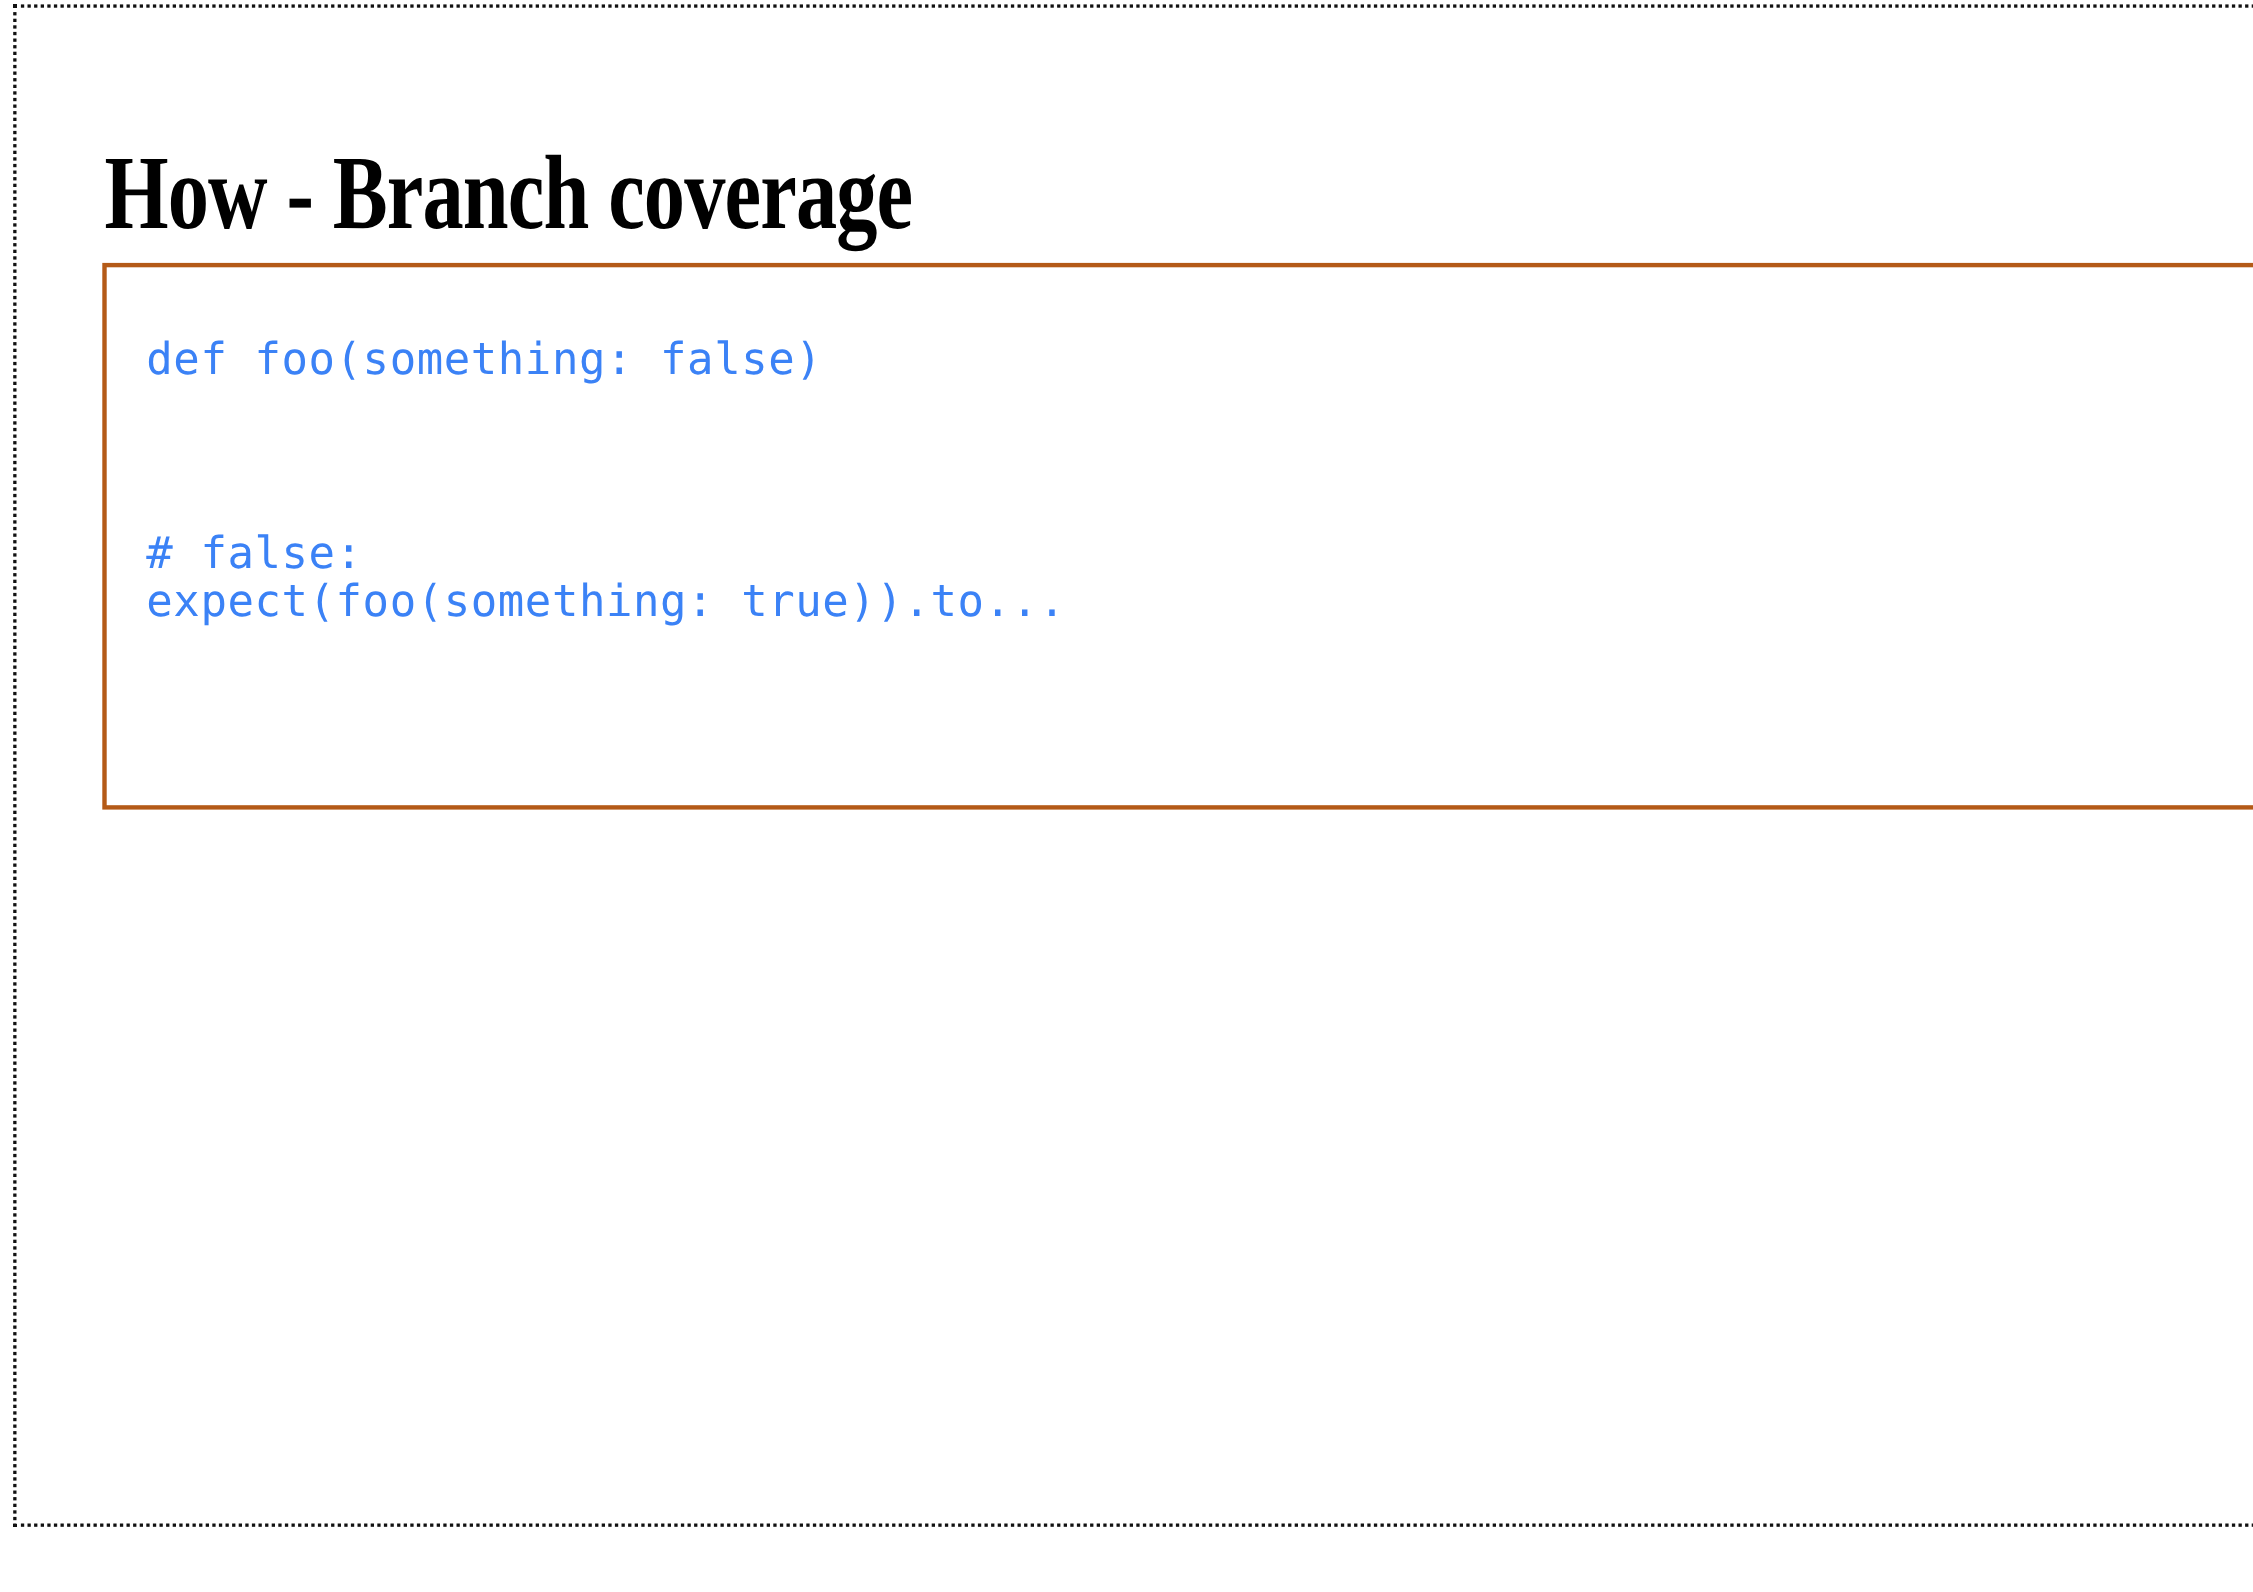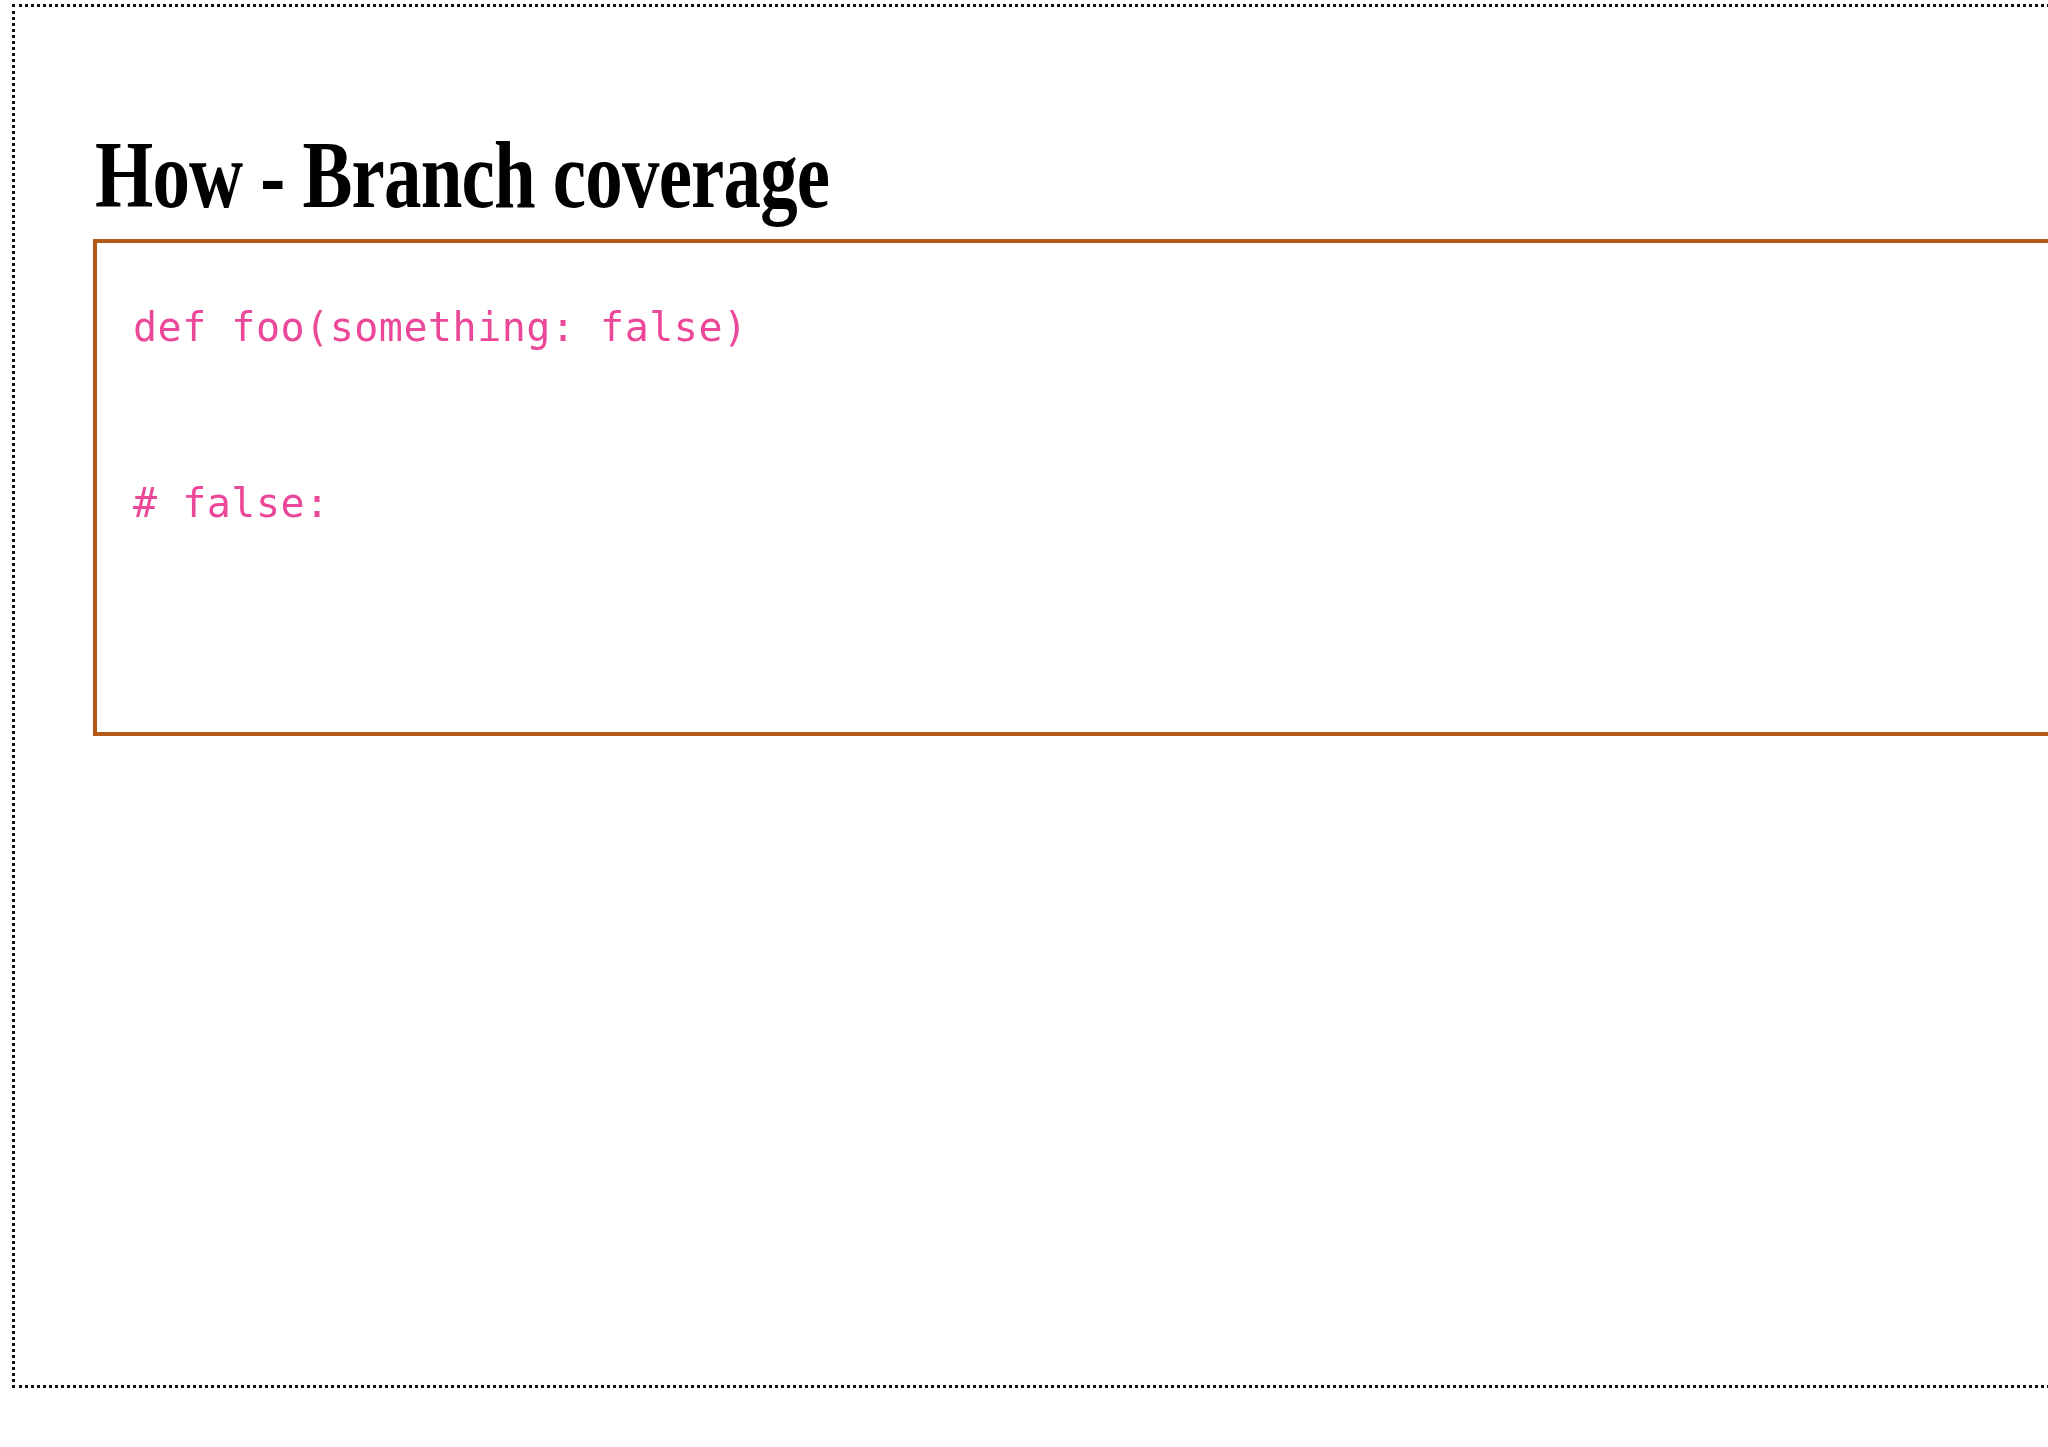--- a/index.html
+++ b/index.html
@@ -59,37 +59,37 @@
   }
   #code-listing {
     position: absolute;
     left: 36px;
     top: 62px;
     margin: 0;
     padding: 0;
     font-family: "DejaVu Sans Mono", "Liberation Mono", monospace;
     font-size: 40px;
     line-height: 44px;
-    color: #ec4899;
+    color: #3b82f6;
     white-space: pre;
     letter-spacing: 0.5px;
   }
   .code-line {
     display: block;
     min-height: 44px;
     white-space: pre;
   }
   .code-line.blank {
     height: 44px;
   }
 </style>
 </head>
 <body>
 
 <div id="slide-frame">
 
   <h1 id="page-title">How - Branch coverage</h1>
 
   <div id="code-block">
-    <pre id="code-listing"><span class="code-line">def foo(something: false)</span><span class="code-line blank"></span><span class="code-line blank"></span><span class="code-line blank"></span><span class="code-line"># false:</span></pre>
+    <pre id="code-listing"><span class="code-line">def foo(something: false)</span><span class="code-line blank"></span><span class="code-line blank"></span><span class="code-line blank"></span><span class="code-line"># false:</span><span class="code-line">expect(foo(something: true)).to...</span></pre>
   </div>
 
 </div>
 
 </body></html>

